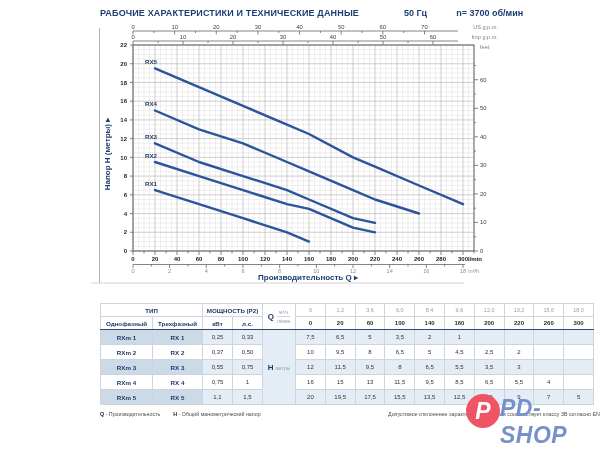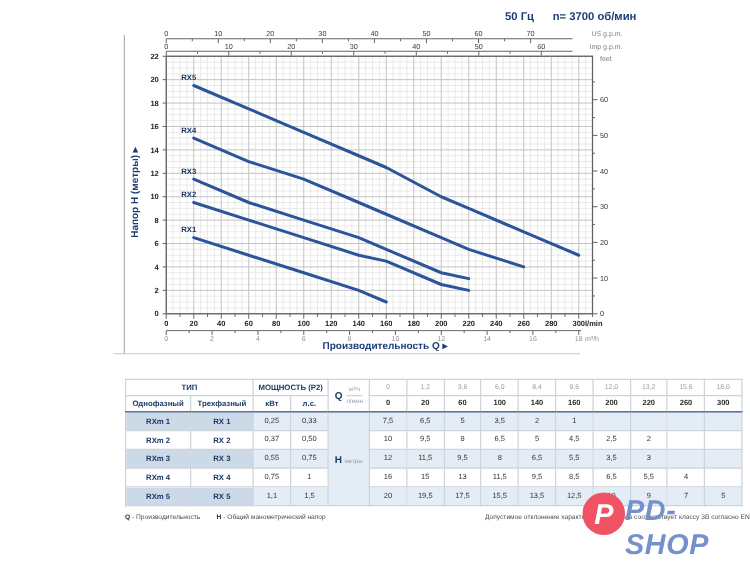--- a/index.html
+++ b/index.html
@@ -1,19 +1,19 @@
 <!DOCTYPE html>
 <html><head>
 <meta charset="utf-8">
 <style>
   html,body{margin:0;padding:0;background:#fff;}
   .page{position:relative;width:600px;height:449px;background:#ffffff;overflow:hidden;
         font-family:"Liberation Sans",sans-serif;}
   .title{position:absolute;left:100px;top:8px;font-size:9px;font-weight:bold;color:#1c3e75;letter-spacing:.15px;}
-  .title-right{position:absolute;left:404px;top:8px;display:flex;gap:15px;font-size:9px;font-weight:bold;color:#1c3e75;}
+  .title-right{position:absolute;left:404px;top:8px;display:flex;gap:29px;font-size:9px;font-weight:bold;color:#1c3e75;}
   #chart-wrap{position:absolute;left:6px;top:22px;width:600px;height:278px;}
   svg{font-family:"Liberation Sans",sans-serif;}
   .tk{font-size:5.8px;fill:#3c3c3c;}
   .tkb{font-size:6px;fill:#222;font-weight:bold;}
   .unit{font-size:5.6px;fill:#7a7f85;}
   .gray{font-size:5.6px;fill:#8a9097;}
   .axt{font-size:8px;font-weight:bold;fill:#1c3e75;}
   .clab{font-size:6.2px;font-weight:bold;fill:#1b355f;}
   
   .datatable{position:absolute;left:100px;top:303px;width:493px;border-collapse:collapse;table-layout:fixed;
@@ -44,20 +44,21 @@
                background:#f05364;color:#fff;display:flex;align-items:center;justify-content:center;
                font-size:23px;font-weight:bold;font-style:italic;z-index:5;}
   .logo-text{position:absolute;left:500px;top:395px;font-size:23px;font-weight:900;font-style:italic;
              color:#7590ca;letter-spacing:.5px;z-index:5;}
 </style>
 </head>
 <body>
 
 <div class="page">
 
+  <div class="title">РАБОЧИЕ ХАРАКТЕРИСТИКИ И ТЕХНИЧЕСКИЕ ДАННЫЕ</div>
   <div class="title-right">
     <span>50 Гц</span>
     <span>n= 3700 об/мин</span>
   </div>
 
   <div id="chart-wrap"><svg width="600" height="278" viewBox="0 0 600 278">
         <line x1="93.5" y1="6" x2="93.5" y2="261" stroke="#b3b3b3" stroke-width="1"></line>
         <line x1="85" y1="261" x2="458" y2="261" stroke="#c6c6c6" stroke-width="0.8"></line>
         <line x1="132.5" y1="23" x2="132.5" y2="229" stroke="#dedede" stroke-width="0.5"></line>
         <line x1="138" y1="23" x2="138" y2="229" stroke="#dedede" stroke-width="0.5"></line>

